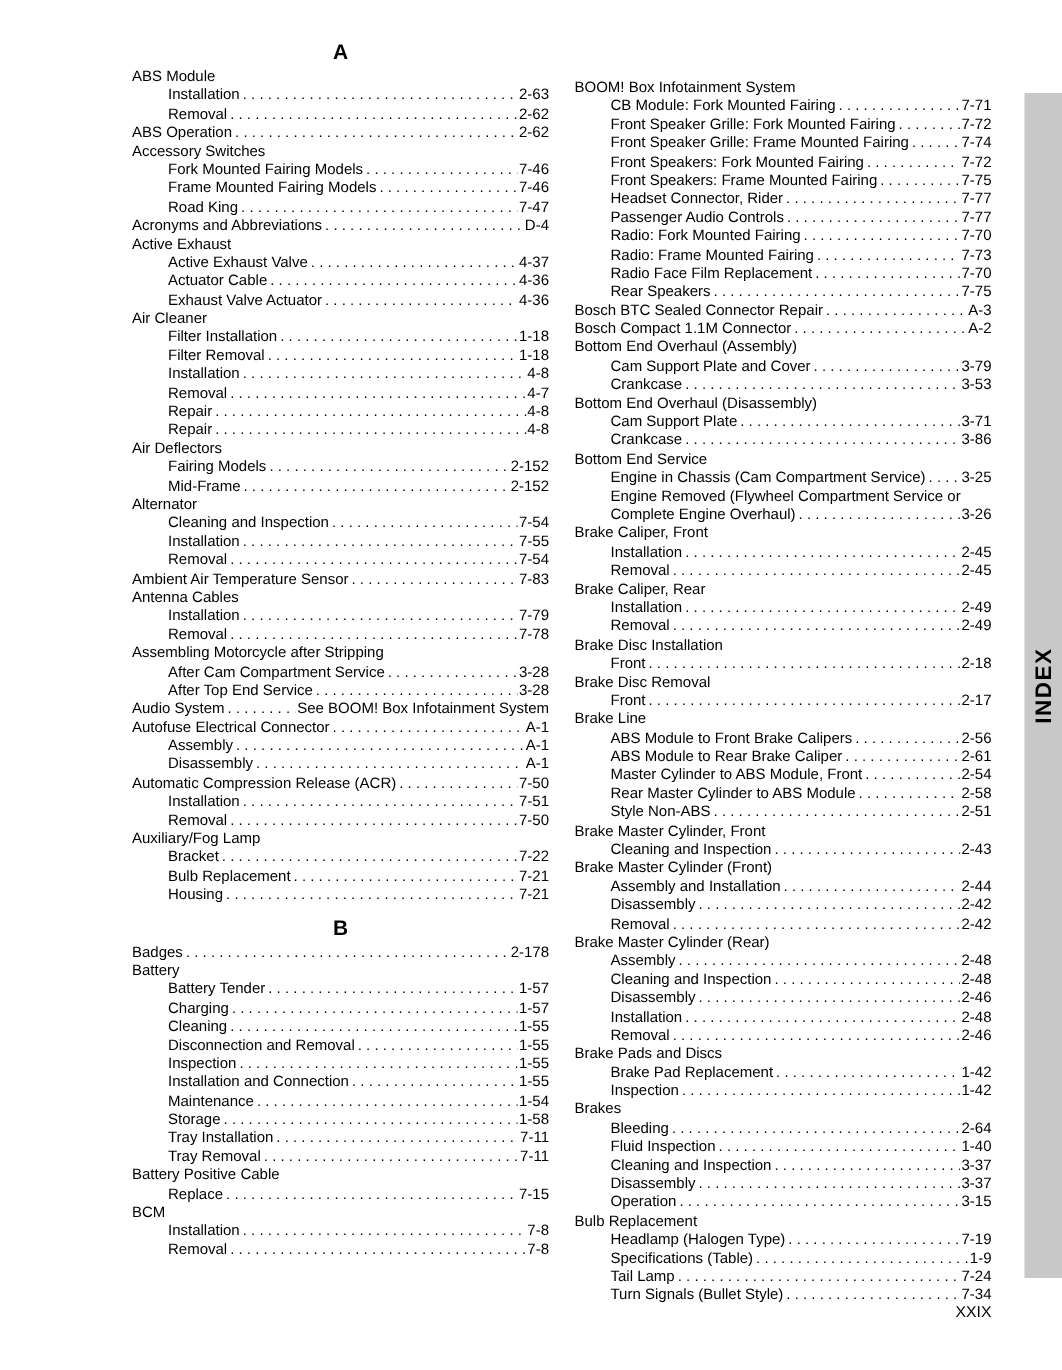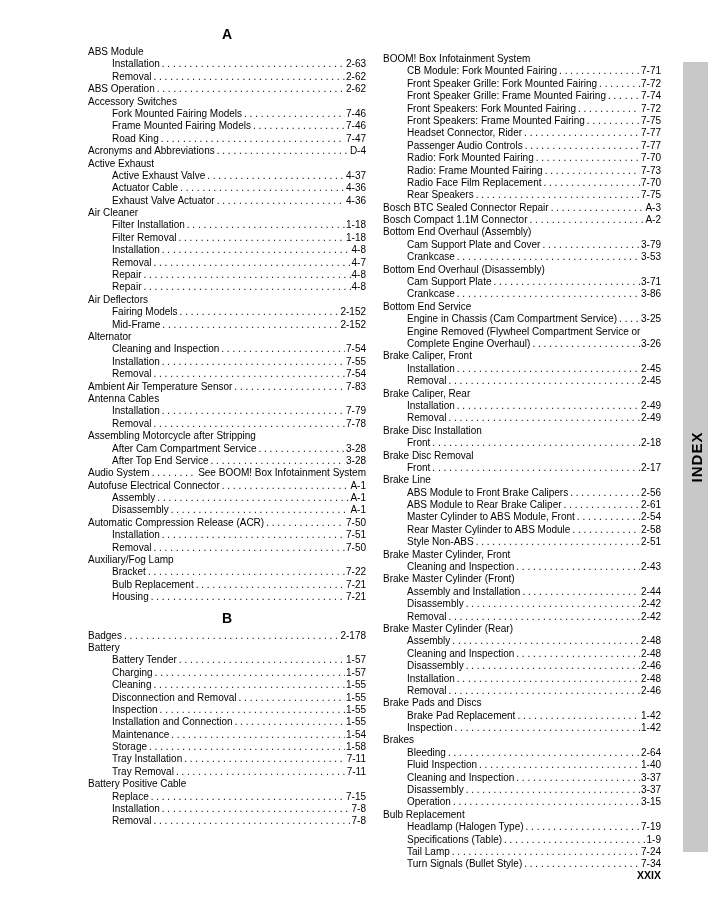--- a/index.html
+++ b/index.html
@@ -19,21 +19,21 @@
   .dots { flex:1 1 0; min-width:0; overflow:hidden; white-space:nowrap; margin:0 1px 0 2px; }
   .dots::before { content:". . . . . . . . . . . . . . . . . . . . . . . . . . . . . . . . . . . . . . . . . . . . . . . . . . . . . . . . . . . ."; }
   .pagenum { flex:0 0 auto; }
 
   .index-tab { position:absolute; left:683px; top:62px; width:25px; height:790px; background:#c8c8c8; }
   .index-tab-label { position:absolute; top:50%; left:50%;
     transform:translate(-50%,-50%) rotate(-90deg);
     font-weight:bold; font-size:15px; letter-spacing:1px; white-space:nowrap; color:#000; }
 
   .page-number { position:absolute; top:869px; left:88px; width:573px; text-align:right;
-    font-weight:bold; font-size:10.5px; }
+    font-weight:normal; font-size:10.5px; }
 </style>
 </head>
 <body>
 
 <div class="col col-left">
     <div class="section-letter">A</div>
     <div class="row">
       <span class="label">ABS Module</span>
     </div>
     <div class="row indent">
@@ -300,20 +300,23 @@
       <span class="pagenum">7-11</span>
     </div>
     <div class="row">
       <span class="label">Battery Positive Cable</span>
     </div>
     <div class="row indent">
       <span class="label">Replace</span>
       <span class="dots"></span>
       <span class="pagenum">7-15</span>
     </div>
+    <div class="row">
+      <span class="label">BCM</span>
+    </div>
     <div class="row indent">
       <span class="label">Installation</span>
       <span class="dots"></span>
       <span class="pagenum">7-8</span>
     </div>
     <div class="row indent">
       <span class="label">Removal</span>
       <span class="dots"></span>
       <span class="pagenum">7-8</span>
     </div>

